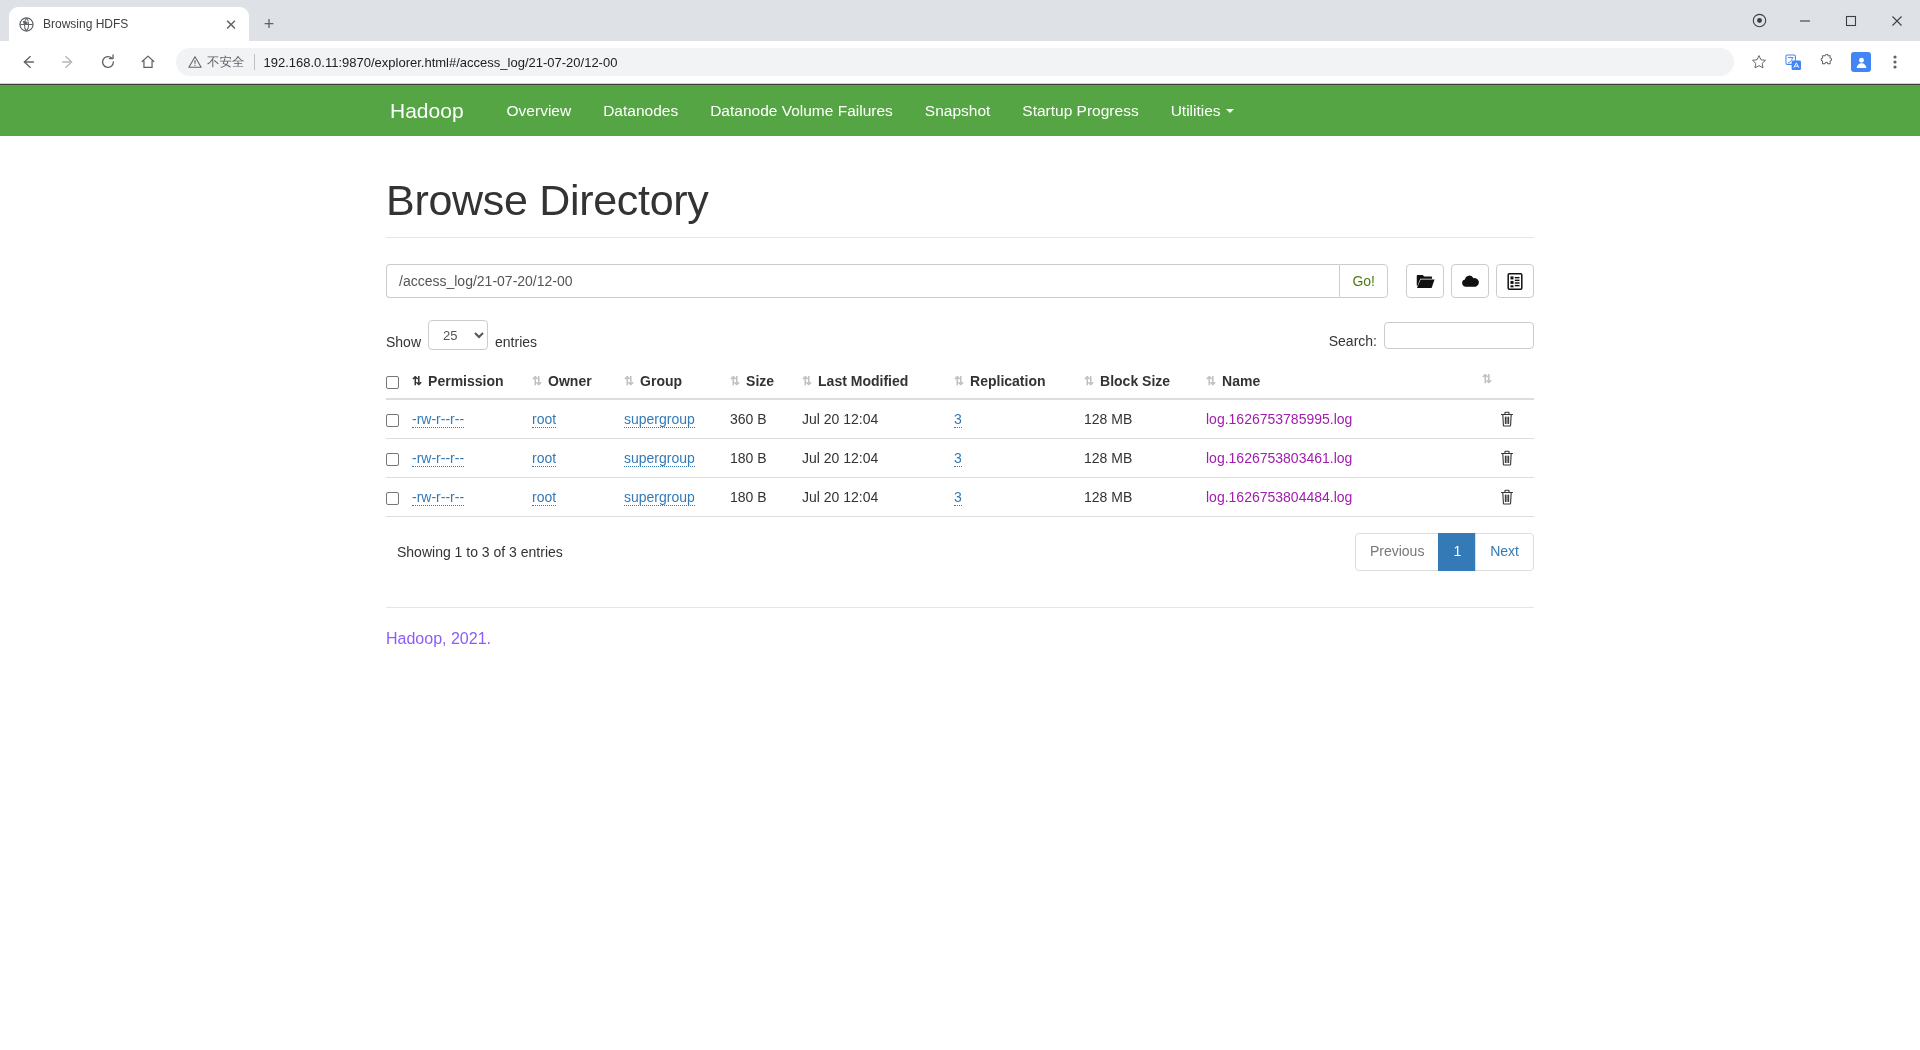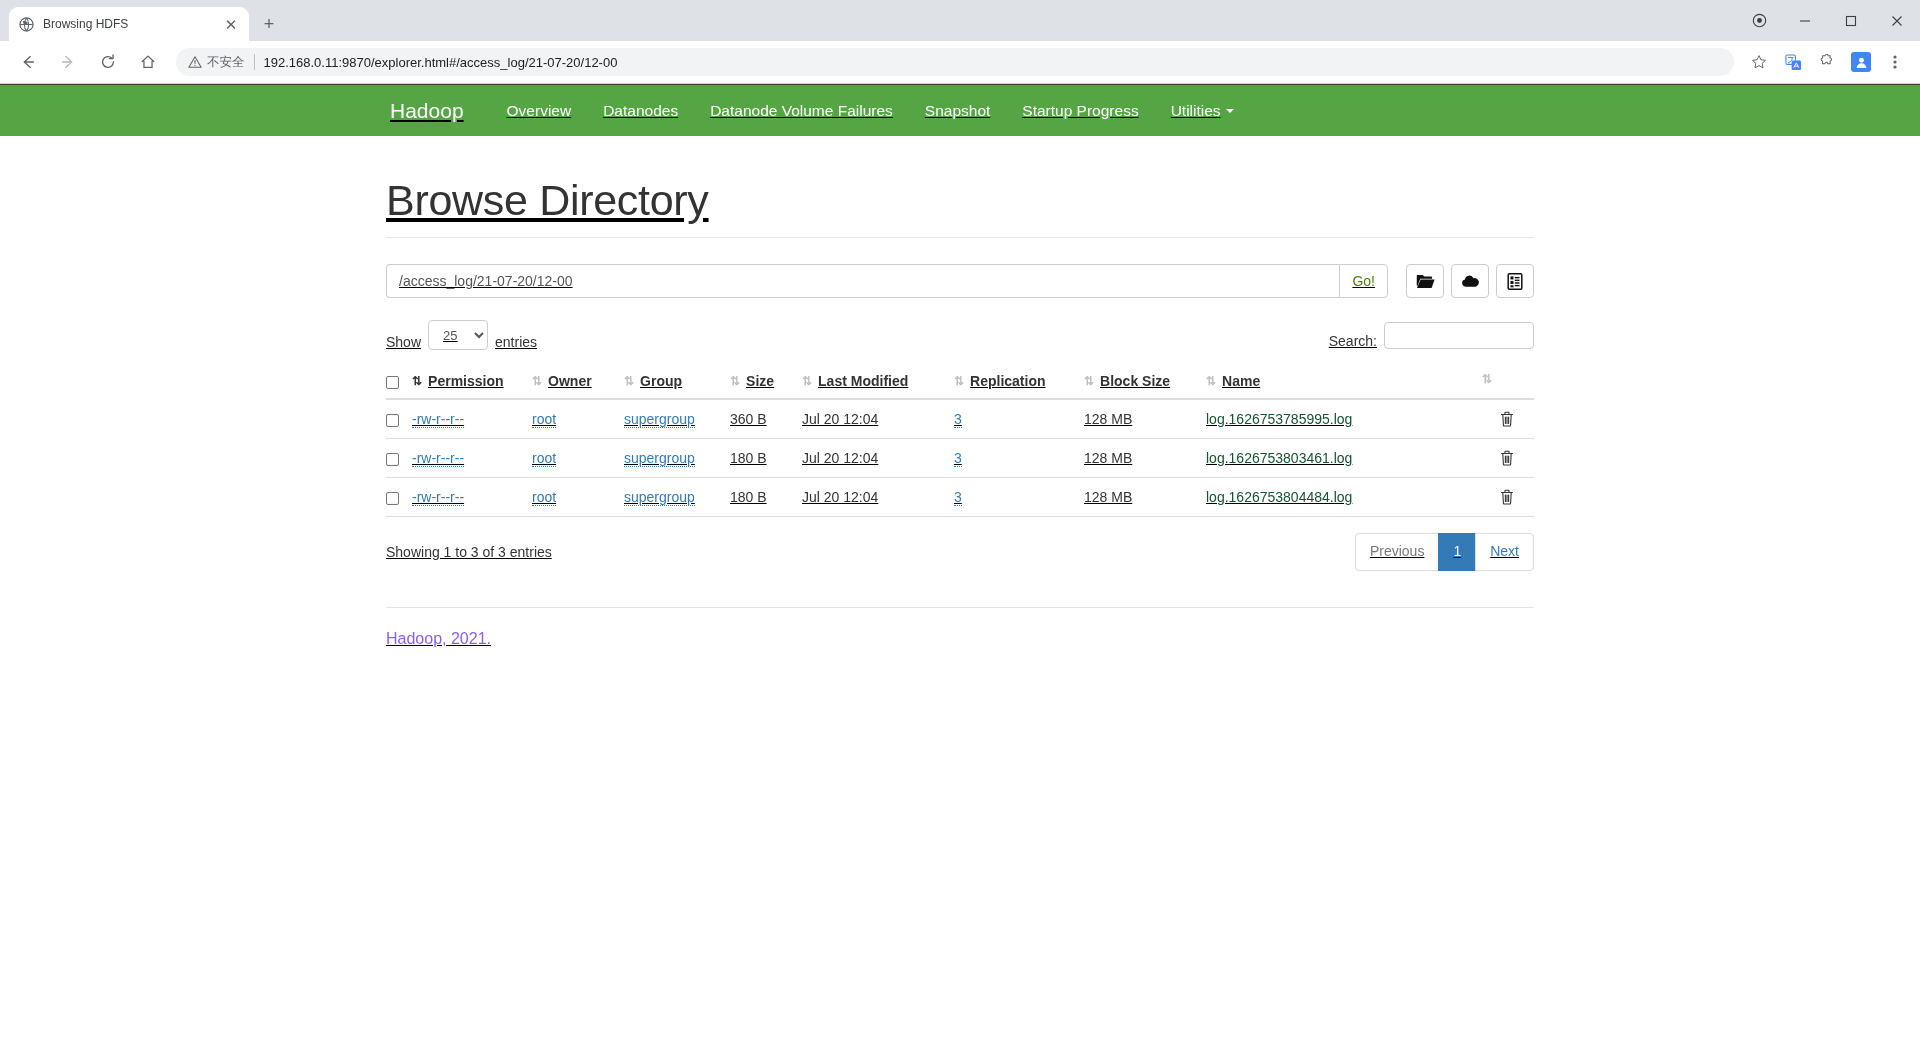--- a/index.html
+++ b/index.html
@@ -117,21 +117,20 @@
     font-size: 9px;
     display: flex; align-items: center; justify-content: center;
   }
 
   
   .viewport {
     flex: 1;
     background: #ffffff;
     overflow: hidden;
     position: relative;
-    text-decoration: underline;
   }
 
   .hadoop-nav {
     height: 52px;
     background: #56a545;
     border-top: 1px solid #3d3d3d;
     display: flex; align-items: center;
     padding-left: 390px;
   }
   .brand {
@@ -285,39 +284,40 @@
     background: #fff;
     display: inline-block;
     vertical-align: middle;
   }
   .dotted-link {
     color: #337ab7;
     text-decoration: none;
     border-bottom: 1px dotted #337ab7;
     cursor: pointer;
   }
-  .plain-link { color: #14532d; text-decoration: none; }
+  .plain-link { color: #a21caf; text-decoration: none; }
   .trash {
     color: #333333;
     font-size: 15px;
     cursor: pointer;
   }
   .col-check { width: 26px; }
   .col-perm  { width: 120px; }
   .col-owner { width: 92px; }
   .col-group { width: 106px; }
   .col-size  { width: 72px; }
   .col-mod   { width: 152px; }
   .col-repl  { width: 130px; }
   .col-block { width: 122px; }
   .col-trash { width: 34px; text-align: right; }
 
   .table-foot {
     display: flex; justify-content: space-between; align-items: center;
     margin-top: 16px;
+    margin-left: 11px;
   }
   .showing-info { font-size: 14px; color: #333333; }
   .pager { display: flex; }
   .pg {
     border: 1px solid #dddddd;
     background: #ffffff;
     color: #337ab7;
     font-size: 14px;
     padding: 8px 14px;
     margin-left: -1px;

